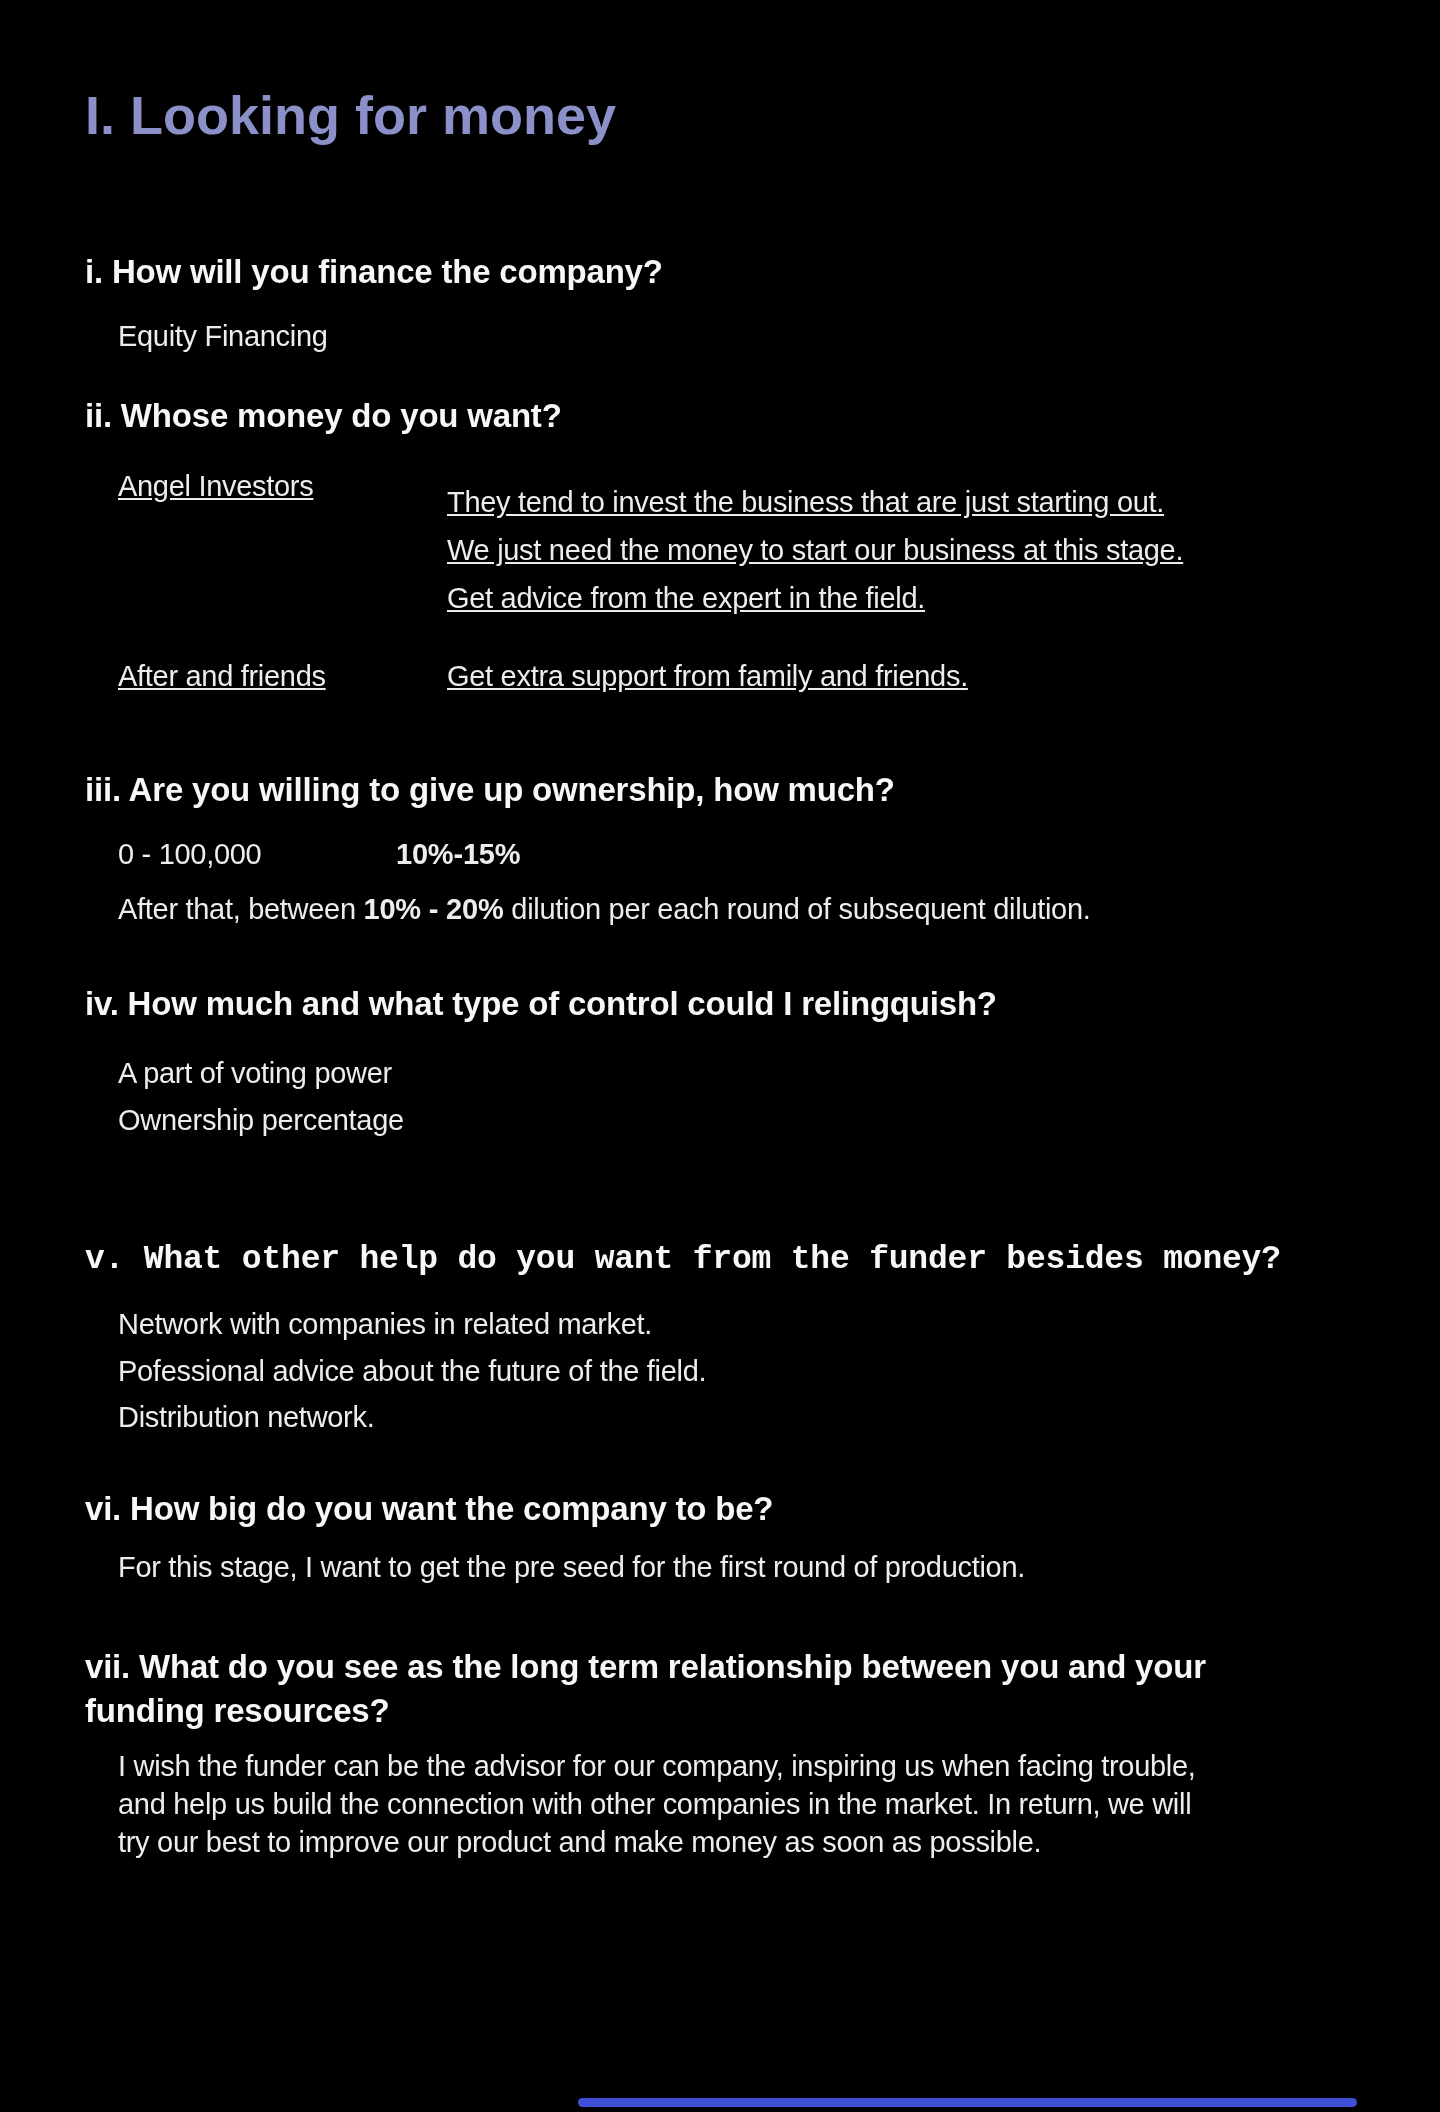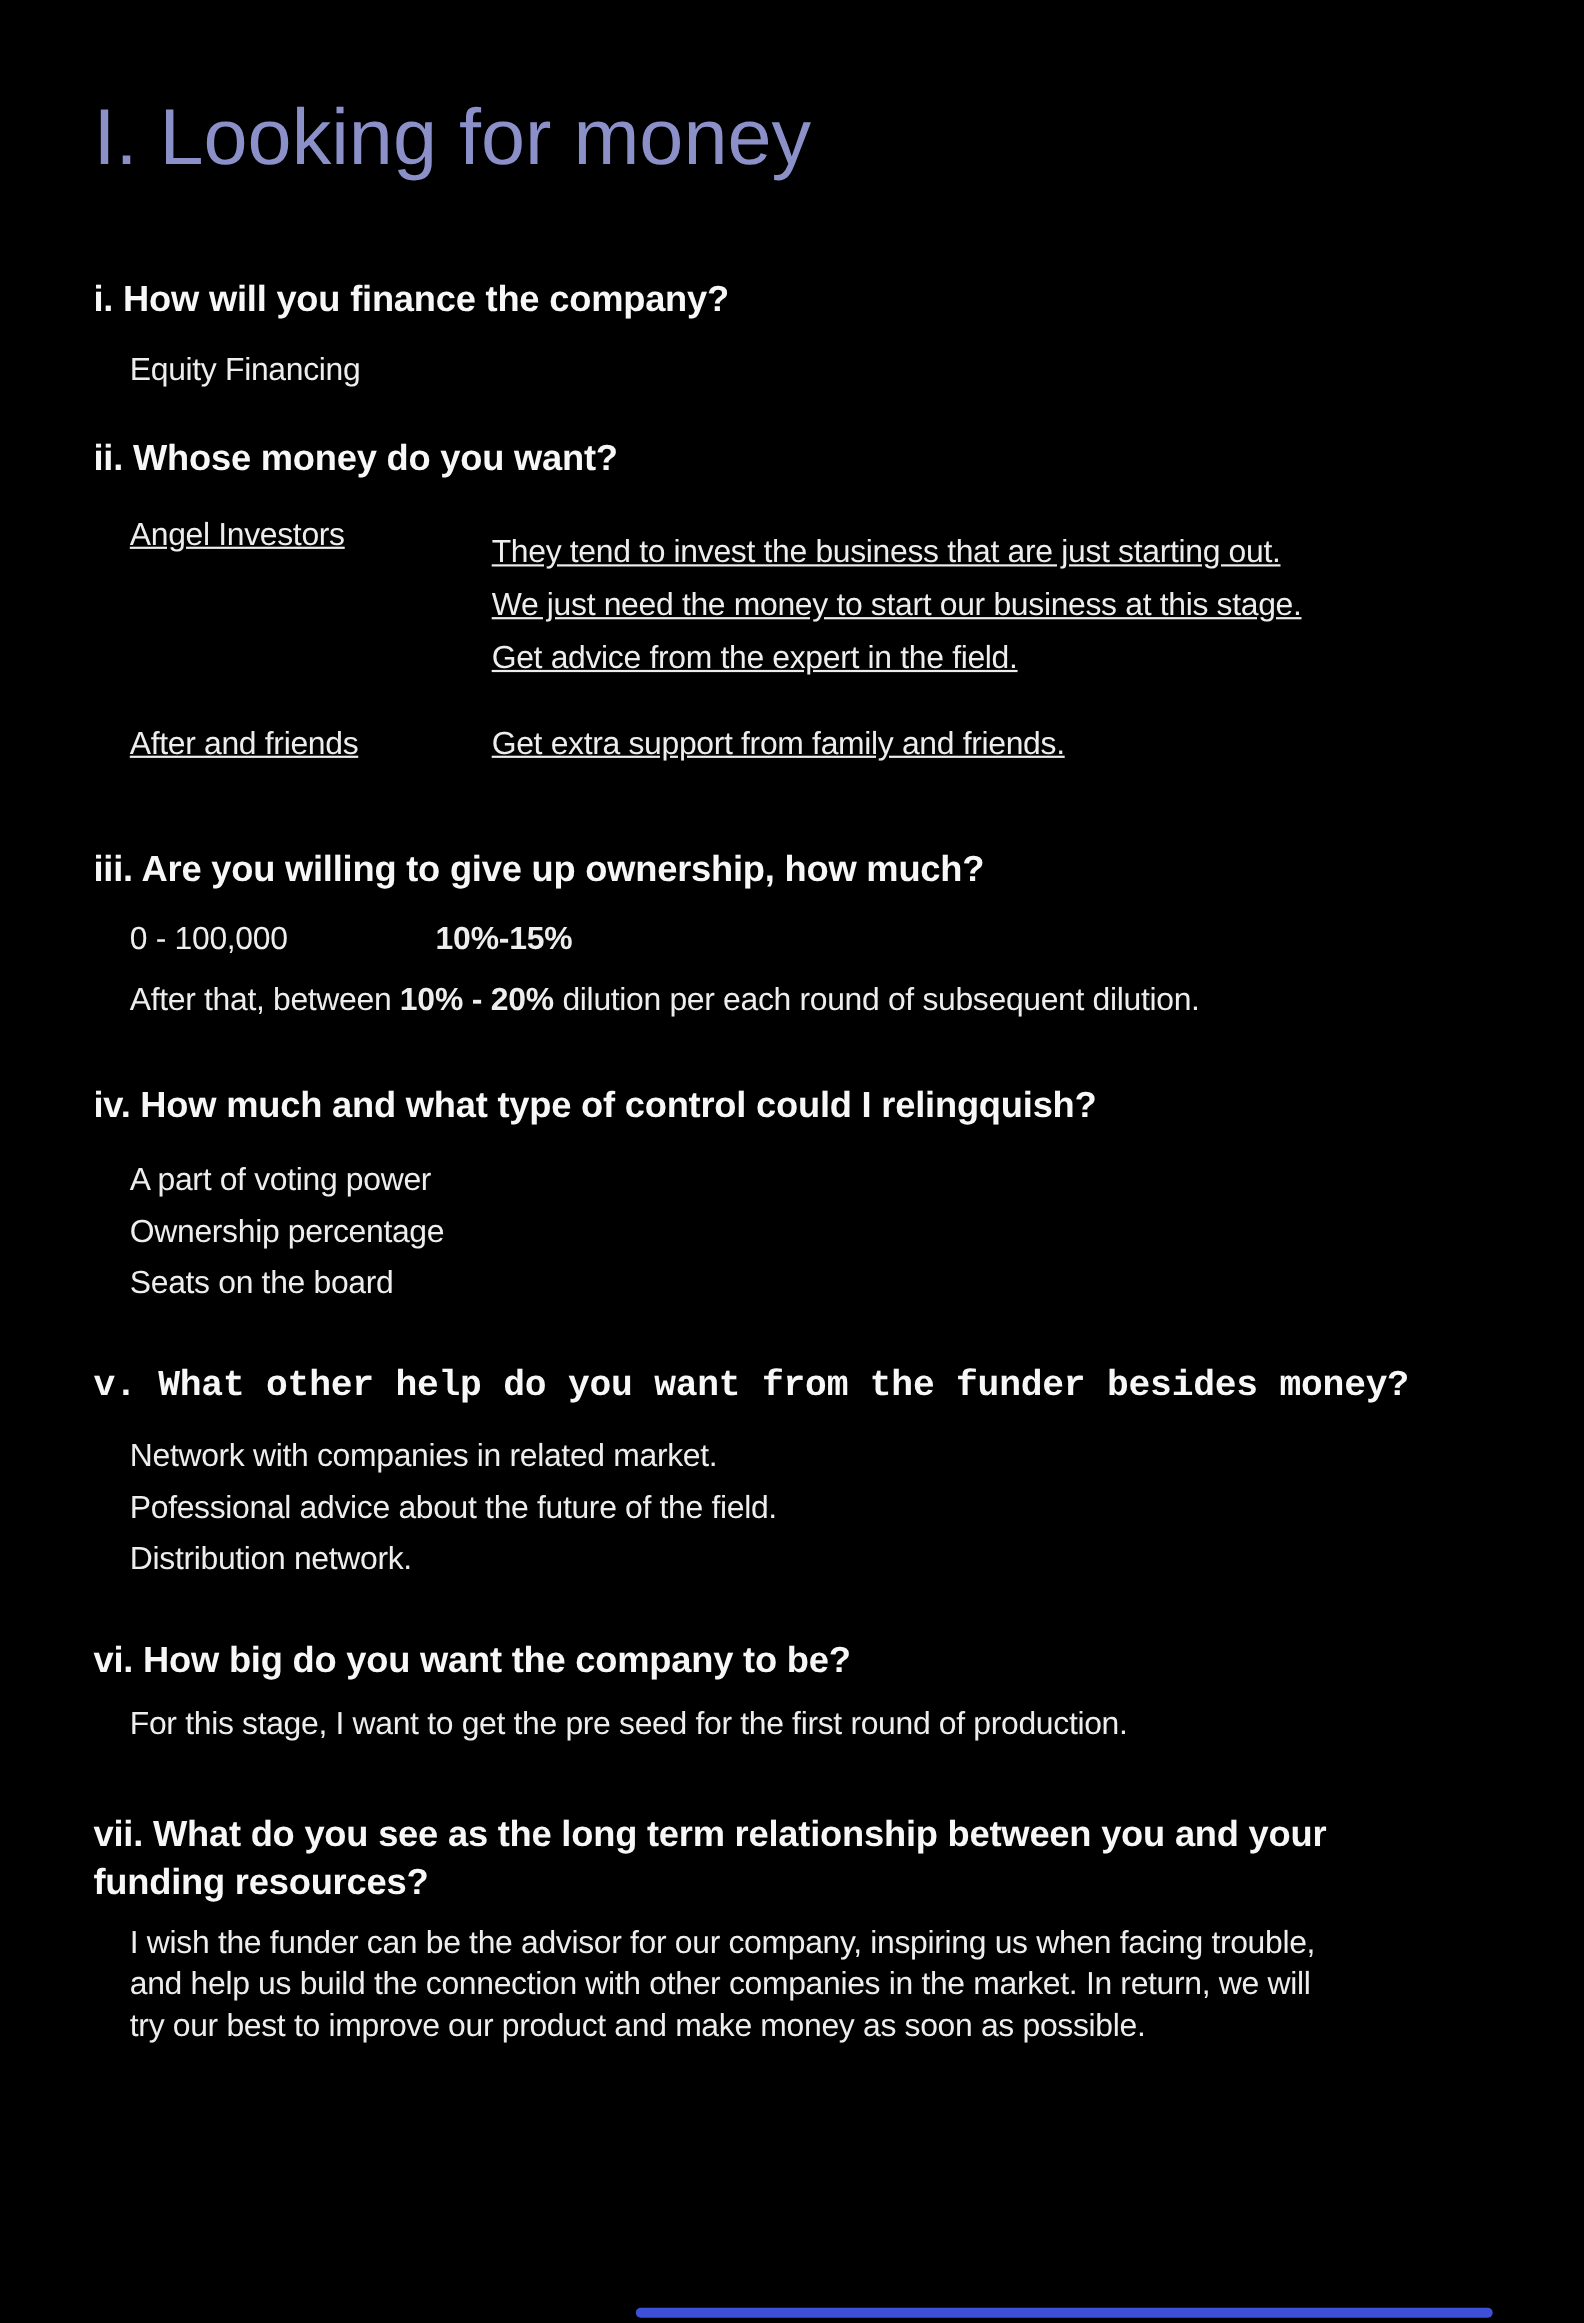--- a/index.html
+++ b/index.html
@@ -14,22 +14,22 @@
   .page {
     position: relative;
     width: 1440px;
     height: 2112px;
     background: var(--bg);
     overflow: hidden;
     font-family: "Liberation Sans", "DejaVu Sans", sans-serif;
   }
   .abs { position: absolute; white-space: nowrap; }
   .doc-title {
-    font-size: 72px;
-    font-weight: 400;
+    font-size: 54px;
+    font-weight: 700;
     color: var(--accent);
     letter-spacing: 0;
   }
   .q-heading {
     font-size: 33px;
     font-weight: 600;
     color: var(--heading);
     letter-spacing: -0.2px;
     line-height: 44px;
   }
@@ -90,21 +90,20 @@
     <div class="abs body-text" style="left:118px; top:893px;">
       <span>After that, between </span><span class="bold-span">10% - 20%</span><span> dilution per each round of subsequent dilution.</span>
     </div>
   </div>
 
   <div>
     <h2 class="abs q-heading" style="left:85px; top:982px;">iv. How much and what type of control could I relingquish?</h2>
     <div class="abs body-text lh46" style="left:118px; top:1050px;">
       <div>A part of voting power</div>
       <div>Ownership percentage</div>
-      <div>Seats on the board</div>
     </div>
   </div>
 
   <div>
     <h2 class="abs q-heading" style="left:85px; top:1238px;font-family:Liberation Mono, monospace;">v. What other help do you want from the funder besides money?</h2>
     <div class="abs body-text lh46" style="left:118px; top:1301px;">
       <div>Network with companies in related market.</div>
       <div>Pofessional advice about the future of the field.</div>
       <div>Distribution network.</div>
     </div>

